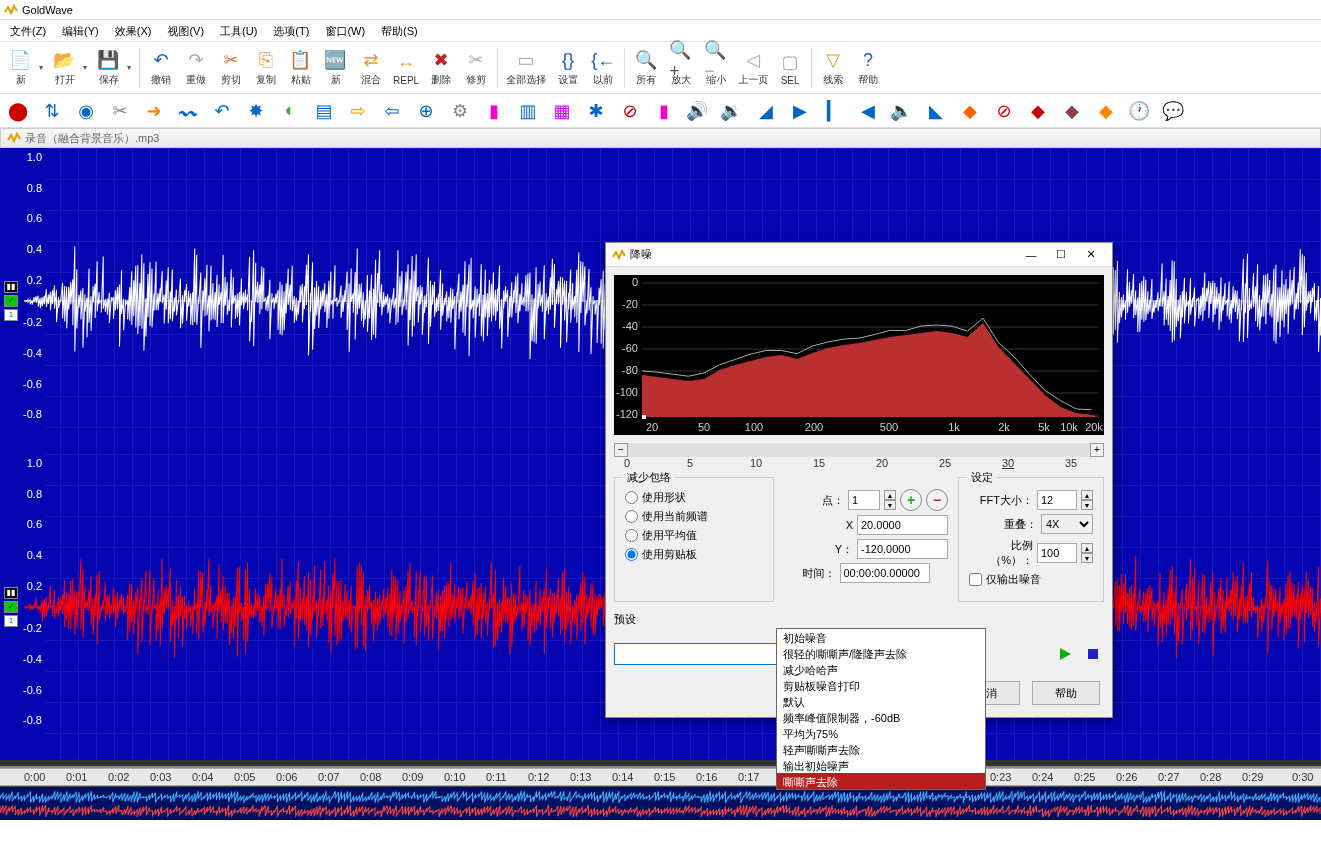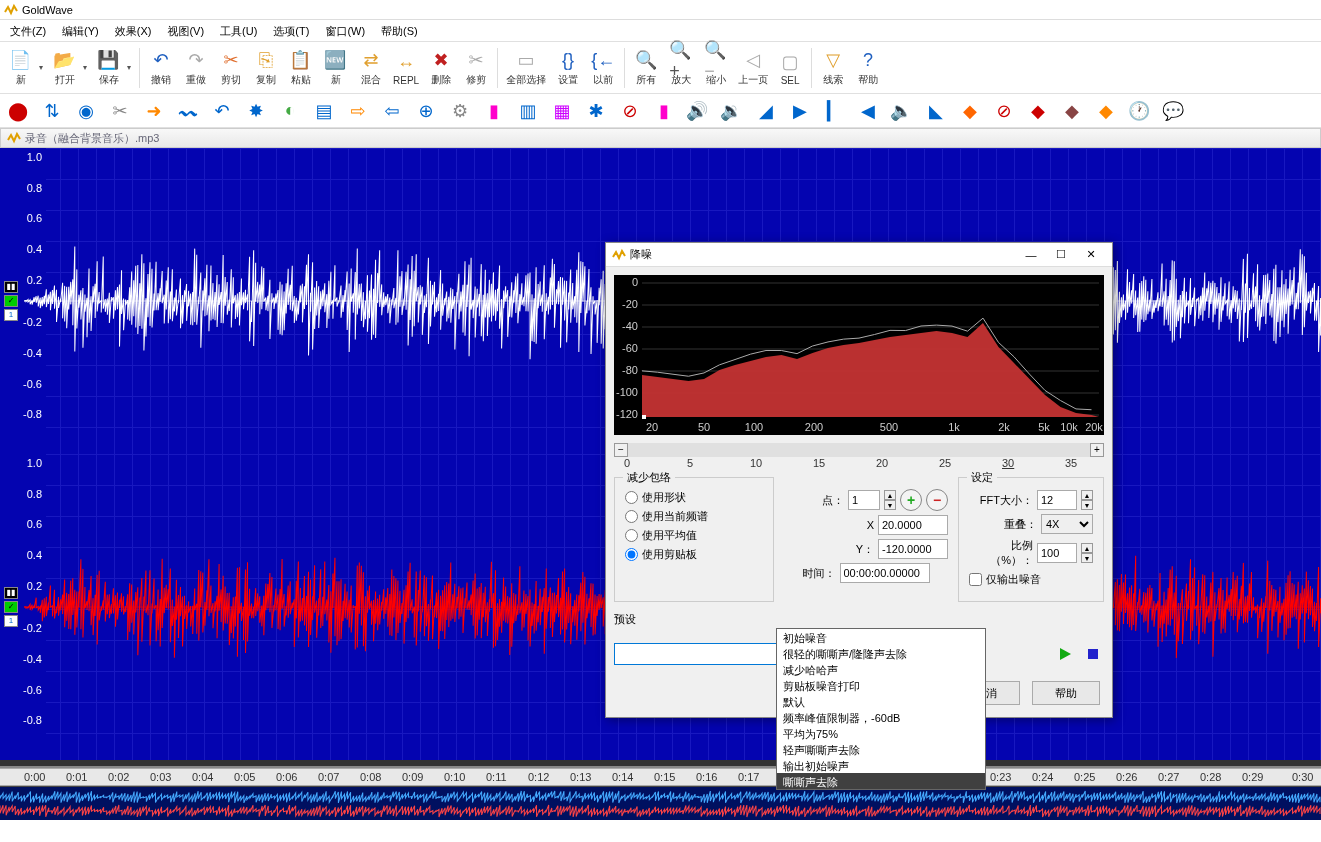--- a/index.html
+++ b/index.html
@@ -37,34 +37,34 @@
 .dlg-title button{width:30px;height:20px;border:none;background:transparent;font-size:11px;cursor:pointer}
 .spec-area{height:160px;background:#000;margin:8px;position:relative}
 .minmax-bar{height:14px;margin:0 8px;background:#e0e0e0;position:relative;display:flex;align-items:center}
 .minmax-bar button{width:14px;height:14px;border:1px solid #999;background:#f0f0f0;font-size:10px;line-height:10px;padding:0;cursor:pointer}
 .minmax-bar .sp{flex:1}
 .formrow{display:flex;margin:2px 8px}
 .group{border:1px solid #ccc;padding:8px 10px 10px;position:relative;background:#f0f0f0}
 .group .legend{position:absolute;top:-8px;left:8px;background:#f0f0f0;padding:0 4px;font-size:11px}
 .radio-row,.input-row{display:flex;align-items:center;gap:4px;margin:4px 0;font-size:11px}
 .input-row label{text-align:right}
-.input-row input[type=text]{width:70px;height:20px;border:1px solid #aaa;padding:0 3px;font-size:11px}
+.input-row input[type=text]{width:91px;height:20px;border:1px solid #aaa;padding:0 3px;font-size:11px}
 .rnd{width:22px;height:22px;border-radius:50%;border:1px solid #888;display:flex;align-items:center;justify-content:center;background:#f4f4f4;cursor:pointer;font-size:14px;font-weight:bold}
 .preset-sec{margin:10px 8px 8px}
 .combo{width:200px;height:22px;border:1px solid #0078d7;display:flex;align-items:center;background:#fff}
 .combo input{flex:1;border:none;outline:none;height:20px;padding:0 4px}
 .combo .ar{width:18px;height:20px;background:#e5e5e5;display:flex;align-items:center;justify-content:center;font-size:9px;border-left:1px solid #ccc}
 .sq{width:22px;height:22px;border:1px solid #888;display:flex;align-items:center;justify-content:center;background:#f4f4f4;cursor:pointer;font-size:14px;font-weight:bold}
 .play{width:22px;height:22px;display:flex;align-items:center;justify-content:center;cursor:pointer}
 .dlg-btns{display:flex;justify-content:flex-end;gap:12px;padding:8px 12px 12px}
 .dlg-btns button{width:68px;height:24px;border:1px solid #aaa;background:#e8e8e8;cursor:pointer;font-size:11px}
 
 .dropdown{position:absolute;left:776px;top:628px;width:210px;background:#fff;border:1px solid #666;z-index:200;font-size:11px}
 .dropdown div{padding:2px 6px;height:16px;line-height:14px}
-.dropdown div.sel{background:#404040;color:#fff}
+.dropdown div.sel{background:#b91c1c;color:#fff}
 
 .wave-svg{position:absolute;left:24px;right:0;top:0;bottom:0}
 </style>
 </head>
 <body>
 
 <div class="titlebar">
   <span class="icon">
     <svg width="14" height="14">
         <polyline points="1,9 4,4 7,10 10,3 13,8" stroke="#e0a000" stroke-width="2" fill="none"></polyline>

